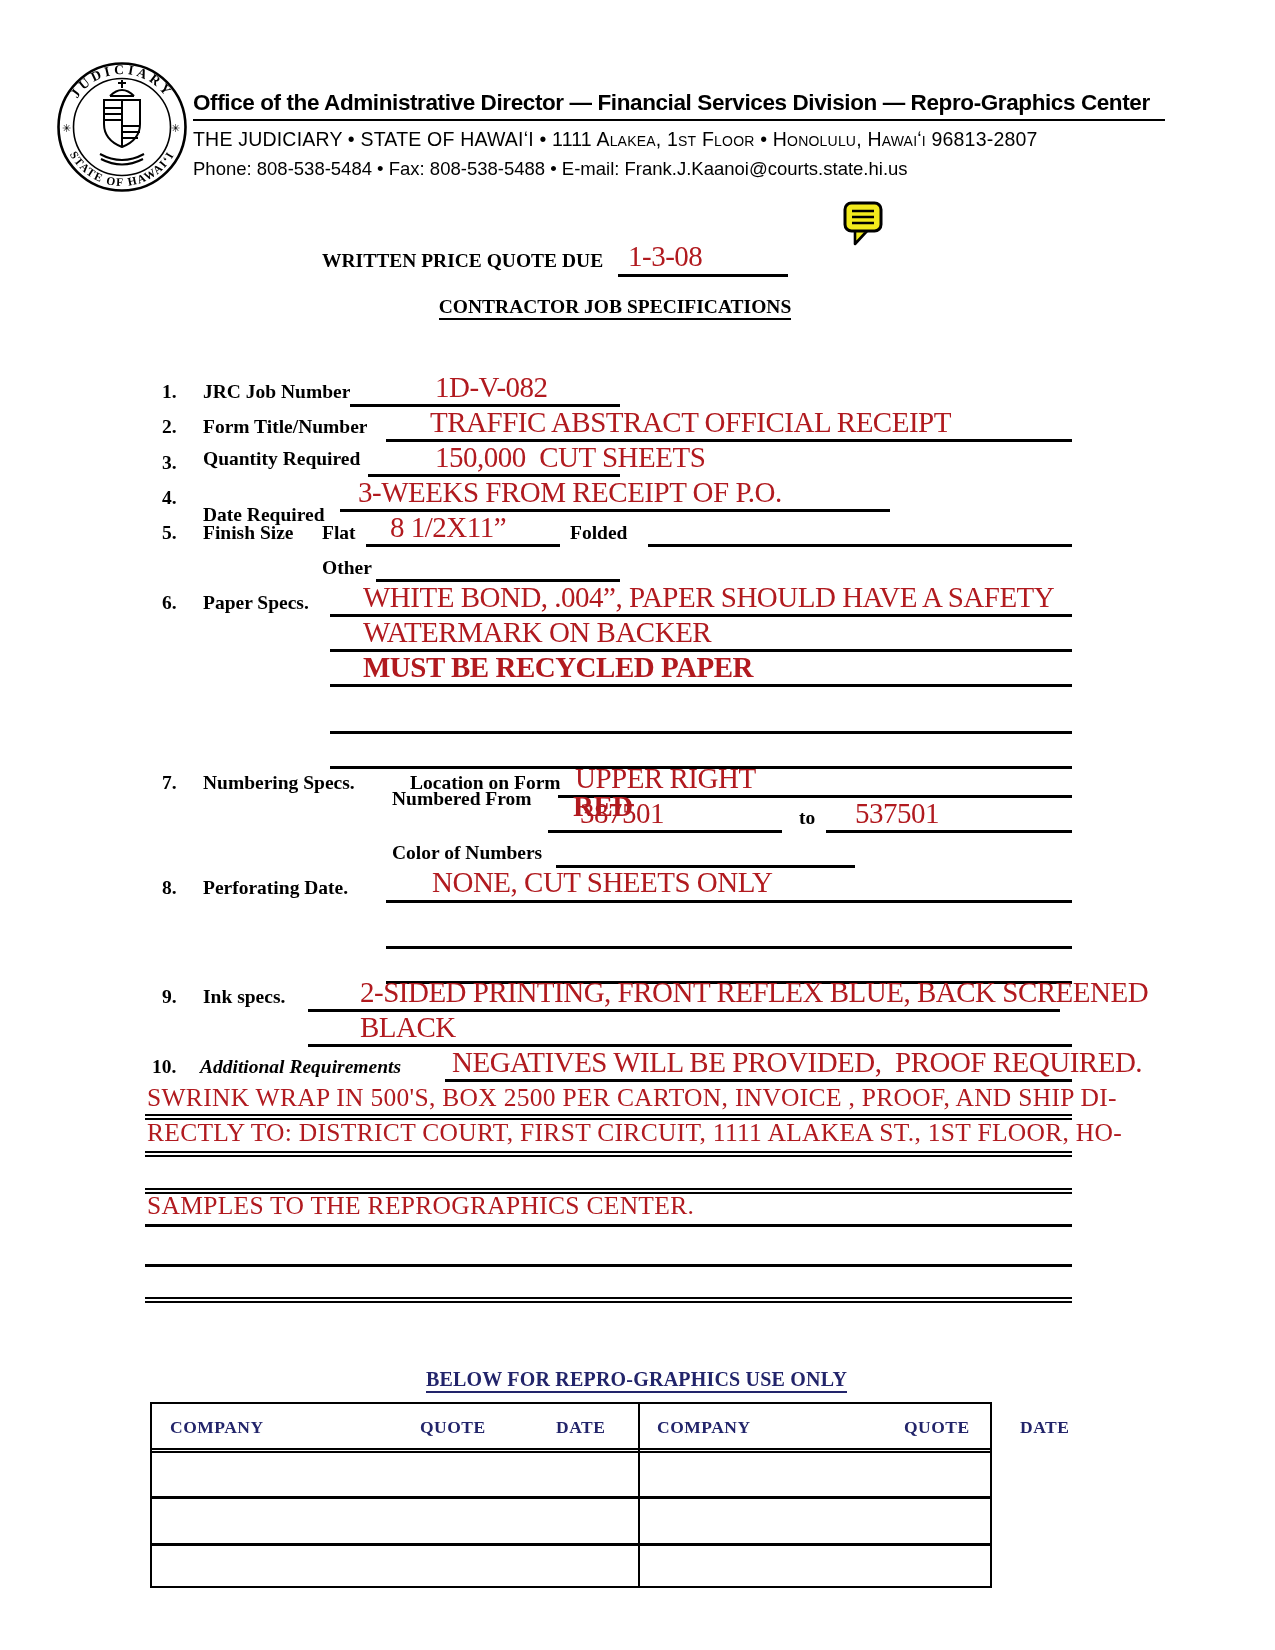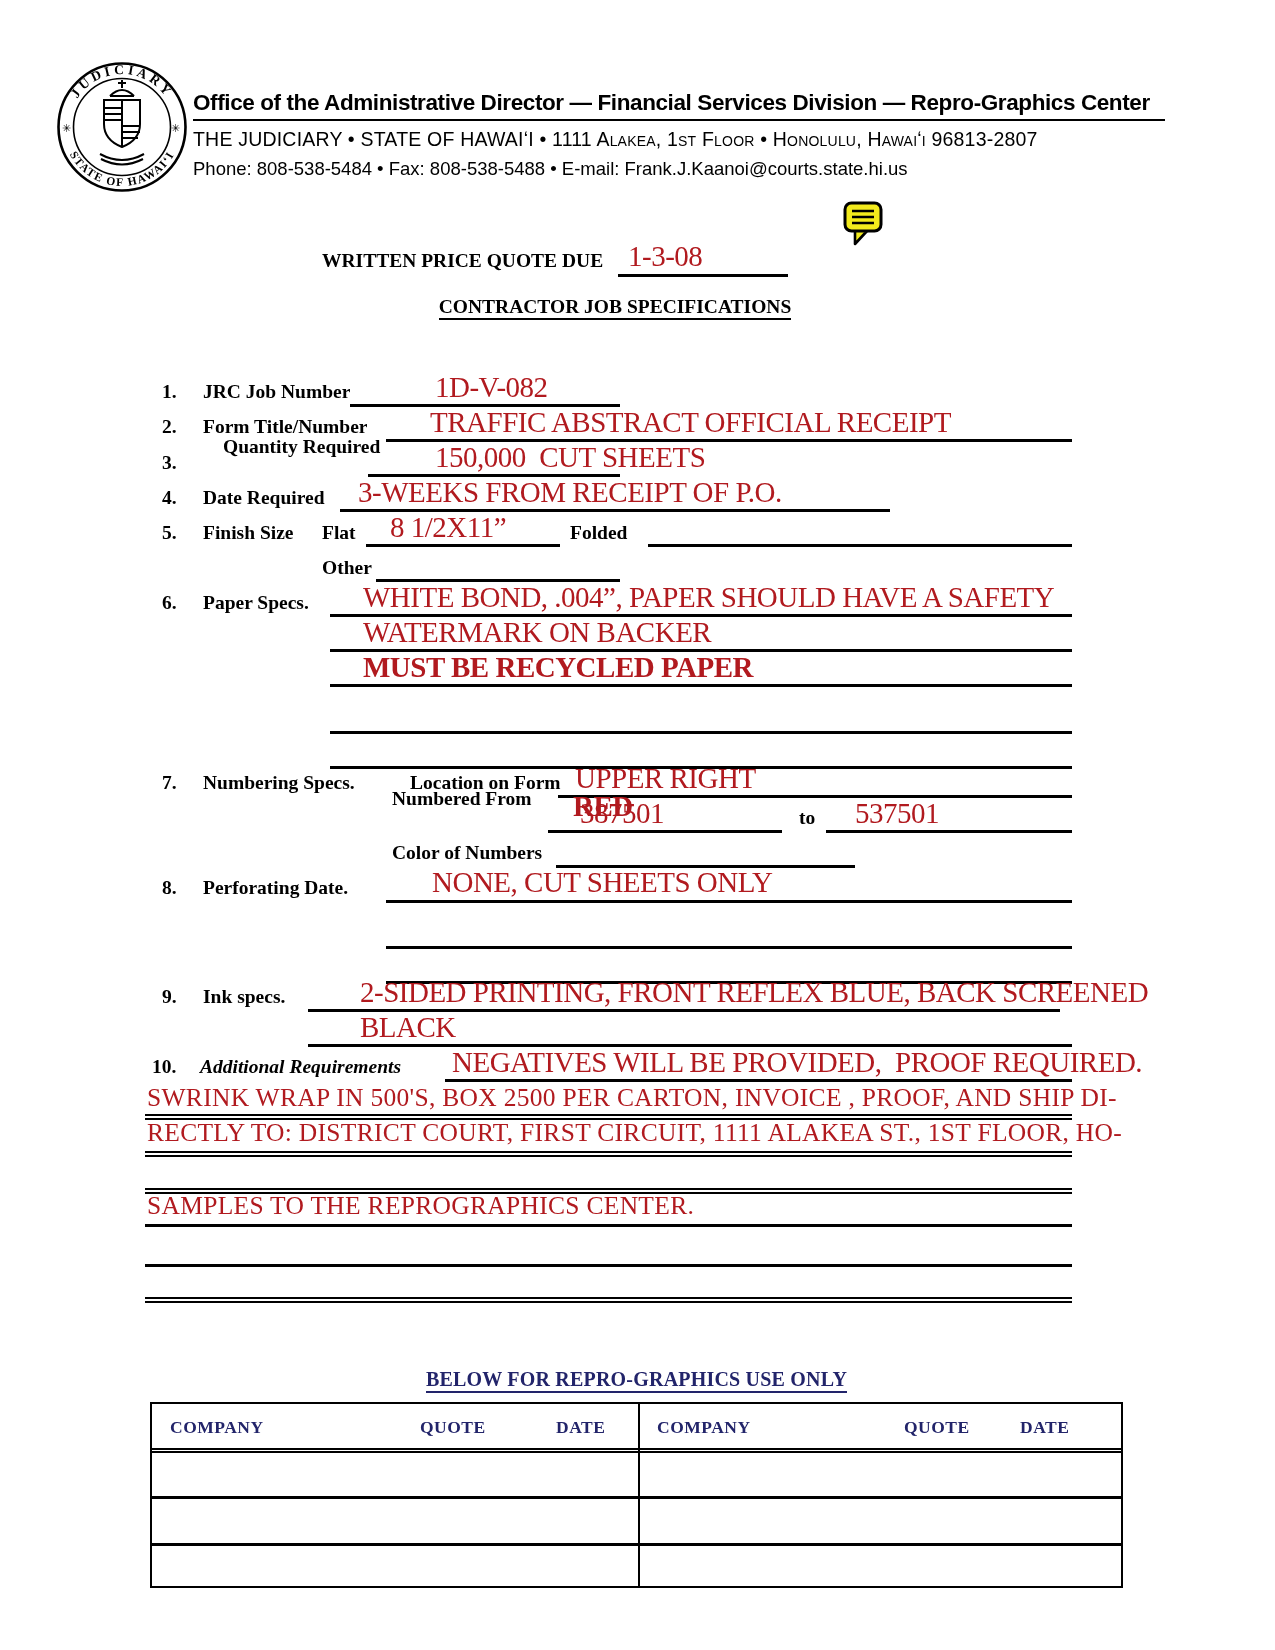--- a/index.html
+++ b/index.html
@@ -42,21 +42,21 @@
   .big{font-size:25.5px;letter-spacing:0.3px;}
   .center-wrap{position:absolute;left:0;width:1230px;text-align:center;}
   .u{border-bottom:2.5px solid #000;padding-bottom:1px;}
   
   .rg-title{
     position:absolute;left:150px;top:1368px;width:973px;text-align:center;
     color:var(--navy);font-weight:bold;font-size:20px;letter-spacing:0.2px;
   }
   .rg-title span{border-bottom:2.5px solid var(--navy);padding-bottom:1px;}
   .rg-table{
-    position:absolute;left:150px;top:1402px;width:973px;height:186px;
+    position:absolute;left:150px;top:1402px;width:842px;height:186px;
     border:2.5px solid #000;
   }
   .rg-col{position:absolute;top:13px;color:var(--navy);font-weight:bold;font-size:17.5px;letter-spacing:0.5px;}
   .rg-hline{position:absolute;left:0;right:0;top:44px;height:2px;background:#000;box-shadow:0 3px 0 0 #000;}
   .rg-rline{position:absolute;left:0;right:0;height:2.5px;background:#000;}
   .rg-vdiv{position:absolute;top:0;bottom:0;left:486px;width:1.5px;background:#000;}
   svg{display:block;}
 </style>
 </head>
 <body>
@@ -116,26 +116,26 @@
   <div class="lbl" style="left:203px;top:381px;">JRC Job Number</div>
   <div class="ln" style="left:350px;top:404px;width:270px;"></div>
   <div class="val" style="left:435px;top:374px;">1D-V-082</div>
 
   <div class="lbl" style="left:162px;top:416px;">2.</div>
   <div class="lbl" style="left:203px;top:416px;">Form Title/Number</div>
   <div class="ln" style="left:386px;top:439px;width:686px;"></div>
   <div class="val" style="left:430px;top:409px;">TRAFFIC ABSTRACT OFFICIAL RECEIPT</div>
 
   <div class="lbl" style="left:162px;top:452px;">3.</div>
-  <div class="lbl" style="left:203px;top:436px;margin-left:20px;">Quantity Required</div>
+  <div class="lbl" style="left:203px;top:448px;">Quantity Required</div>
   <div class="ln" style="left:368px;top:474px;width:252px;"></div>
   <div class="val" style="left:435px;top:444px;">150,000  CUT SHEETS</div>
 
   <div class="lbl" style="left:162px;top:487px;">4.</div>
-  <div class="lbl" style="left:203px;top:487px;text-align:right;">Date Required</div>
+  <div class="lbl" style="left:203px;top:504px;text-align:right;">Date Required</div>
   <div class="ln" style="left:340px;top:509px;width:550px;"></div>
   <div class="val" style="left:358px;top:479px;">3-WEEKS FROM RECEIPT OF P.O.</div>
 
   <div class="lbl" style="left:162px;top:522px;">5.</div>
   <div class="lbl" style="left:203px;top:522px;">Finish Size</div>
   <div class="lbl" style="left:322px;top:522px;">Flat</div>
   <div class="ln" style="left:366px;top:544px;width:194px;"></div>
   <div class="val" style="left:390px;top:514px;">8 1/2X11”</div>
   <div class="lbl" style="left:570px;top:522px;">Folded</div>
   <div class="ln" style="left:648px;top:544px;width:424px;"></div>

